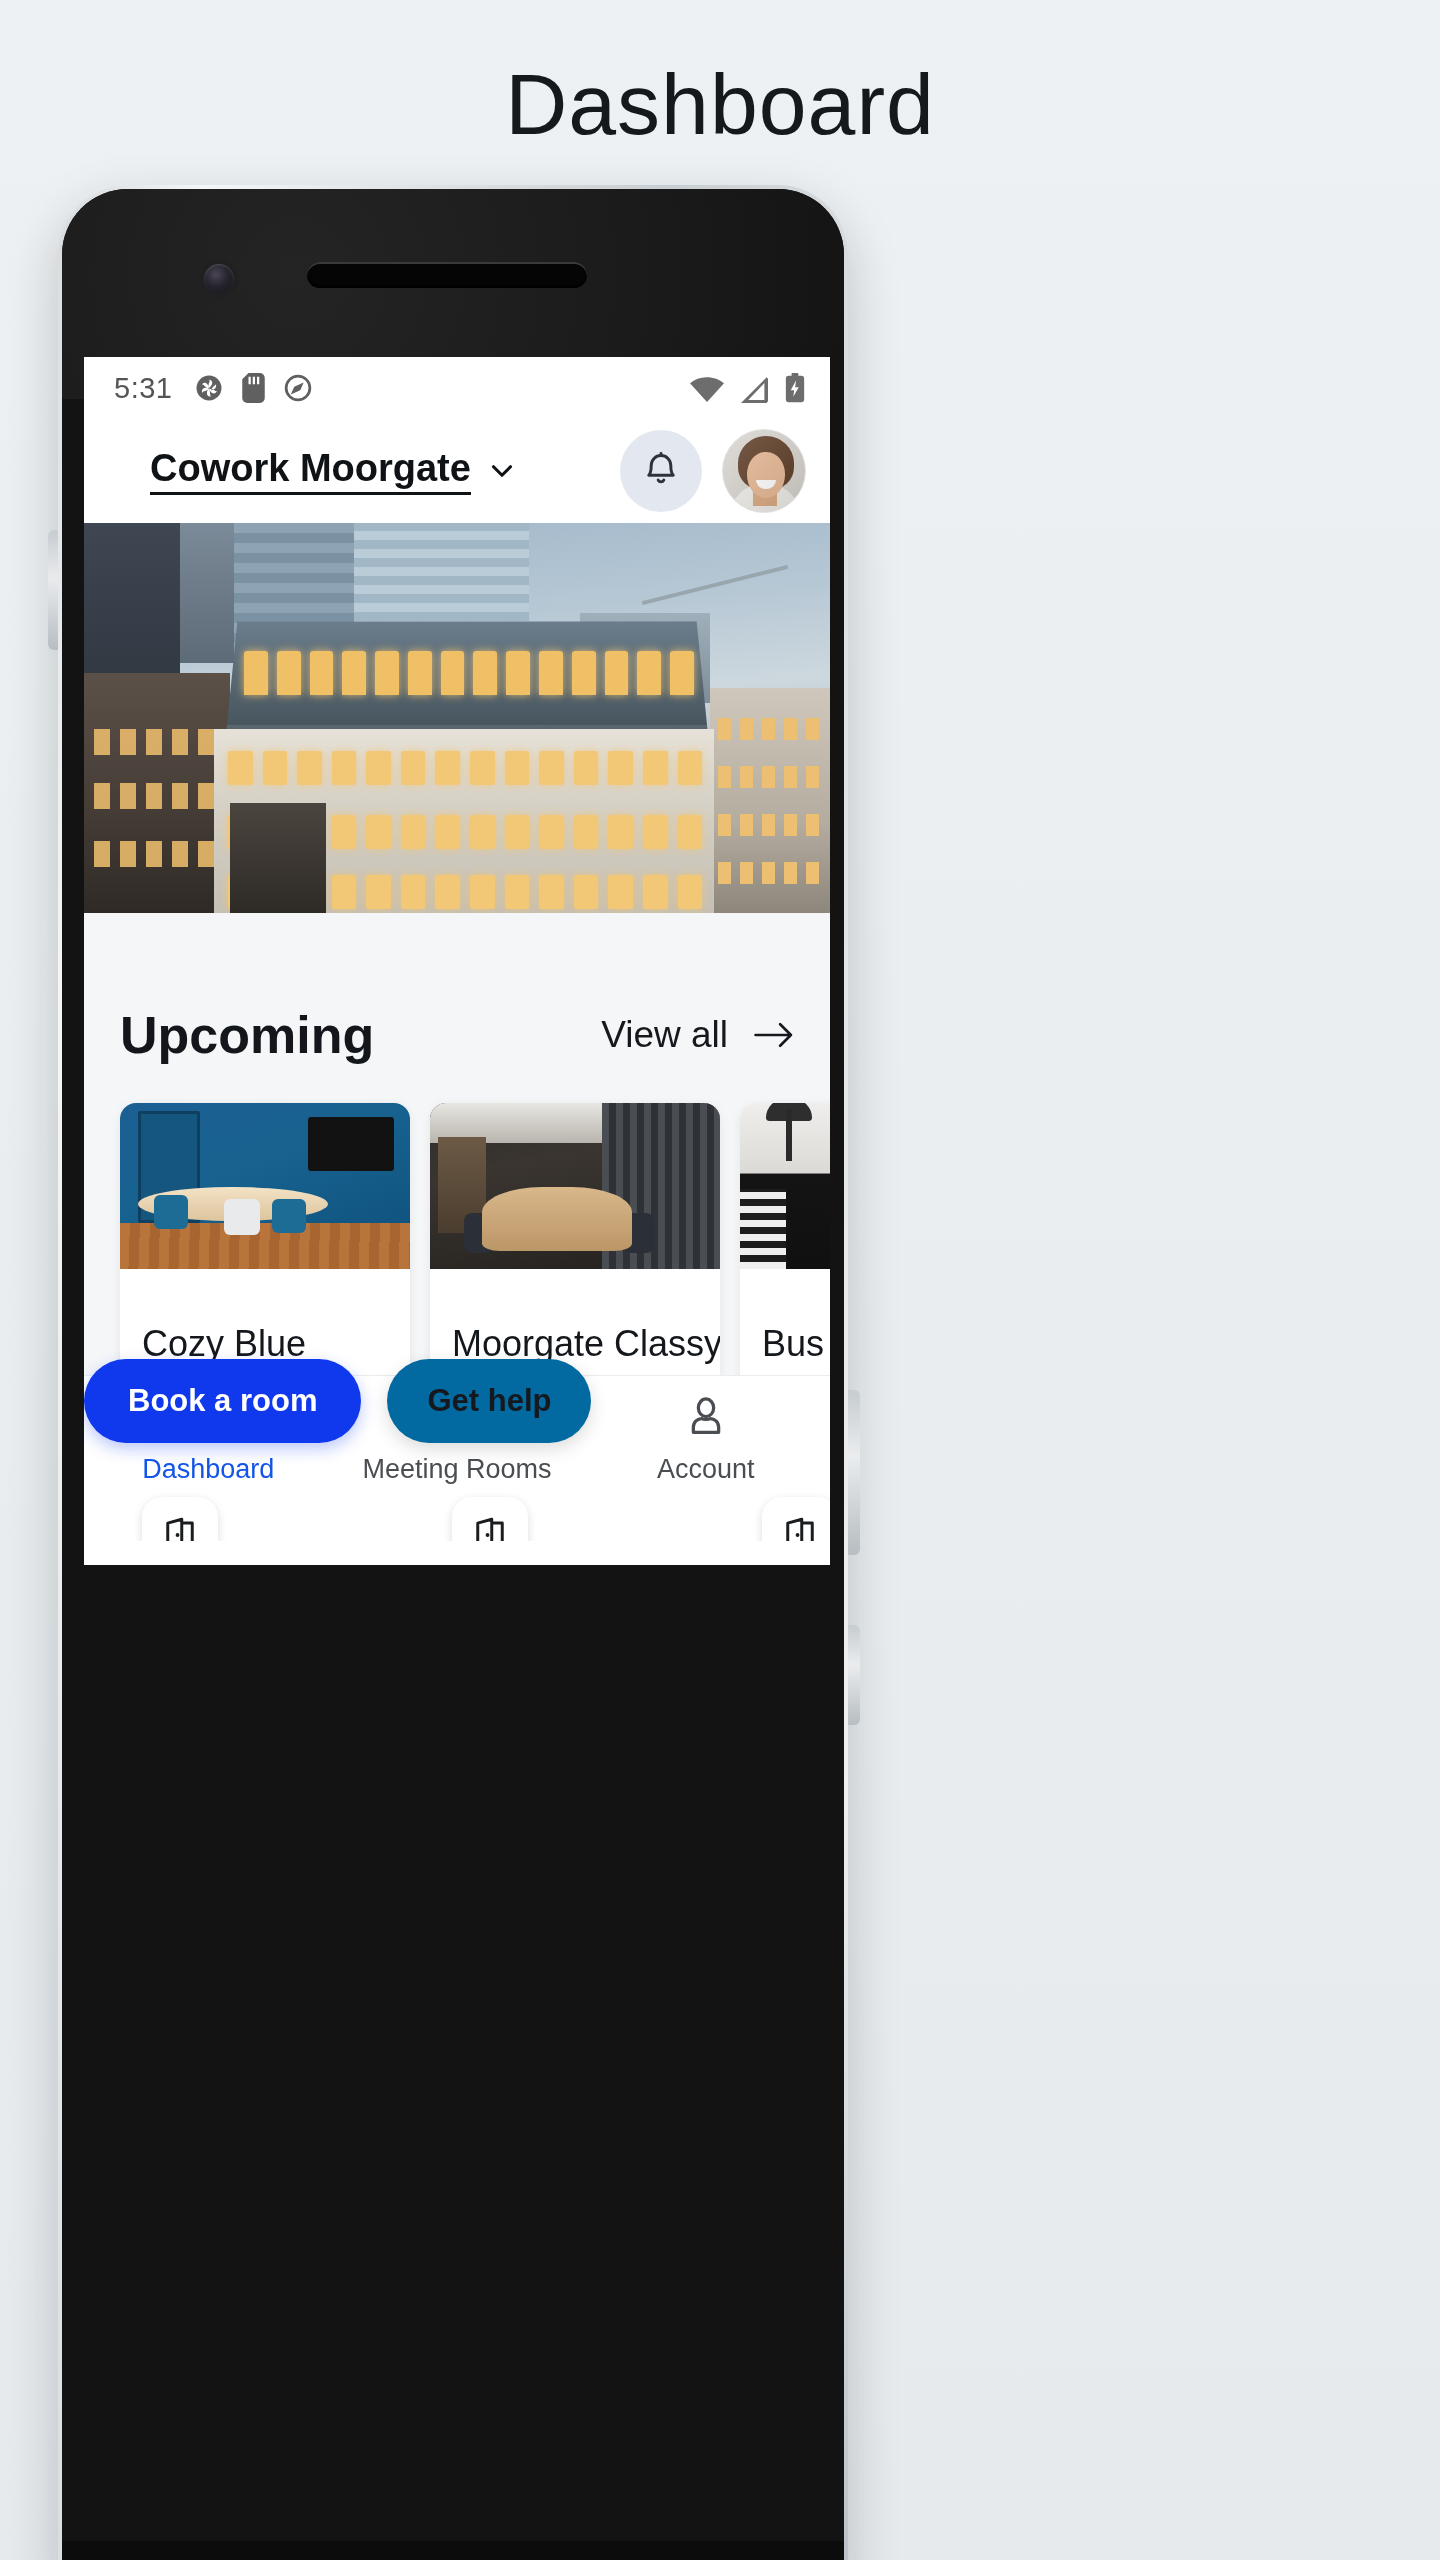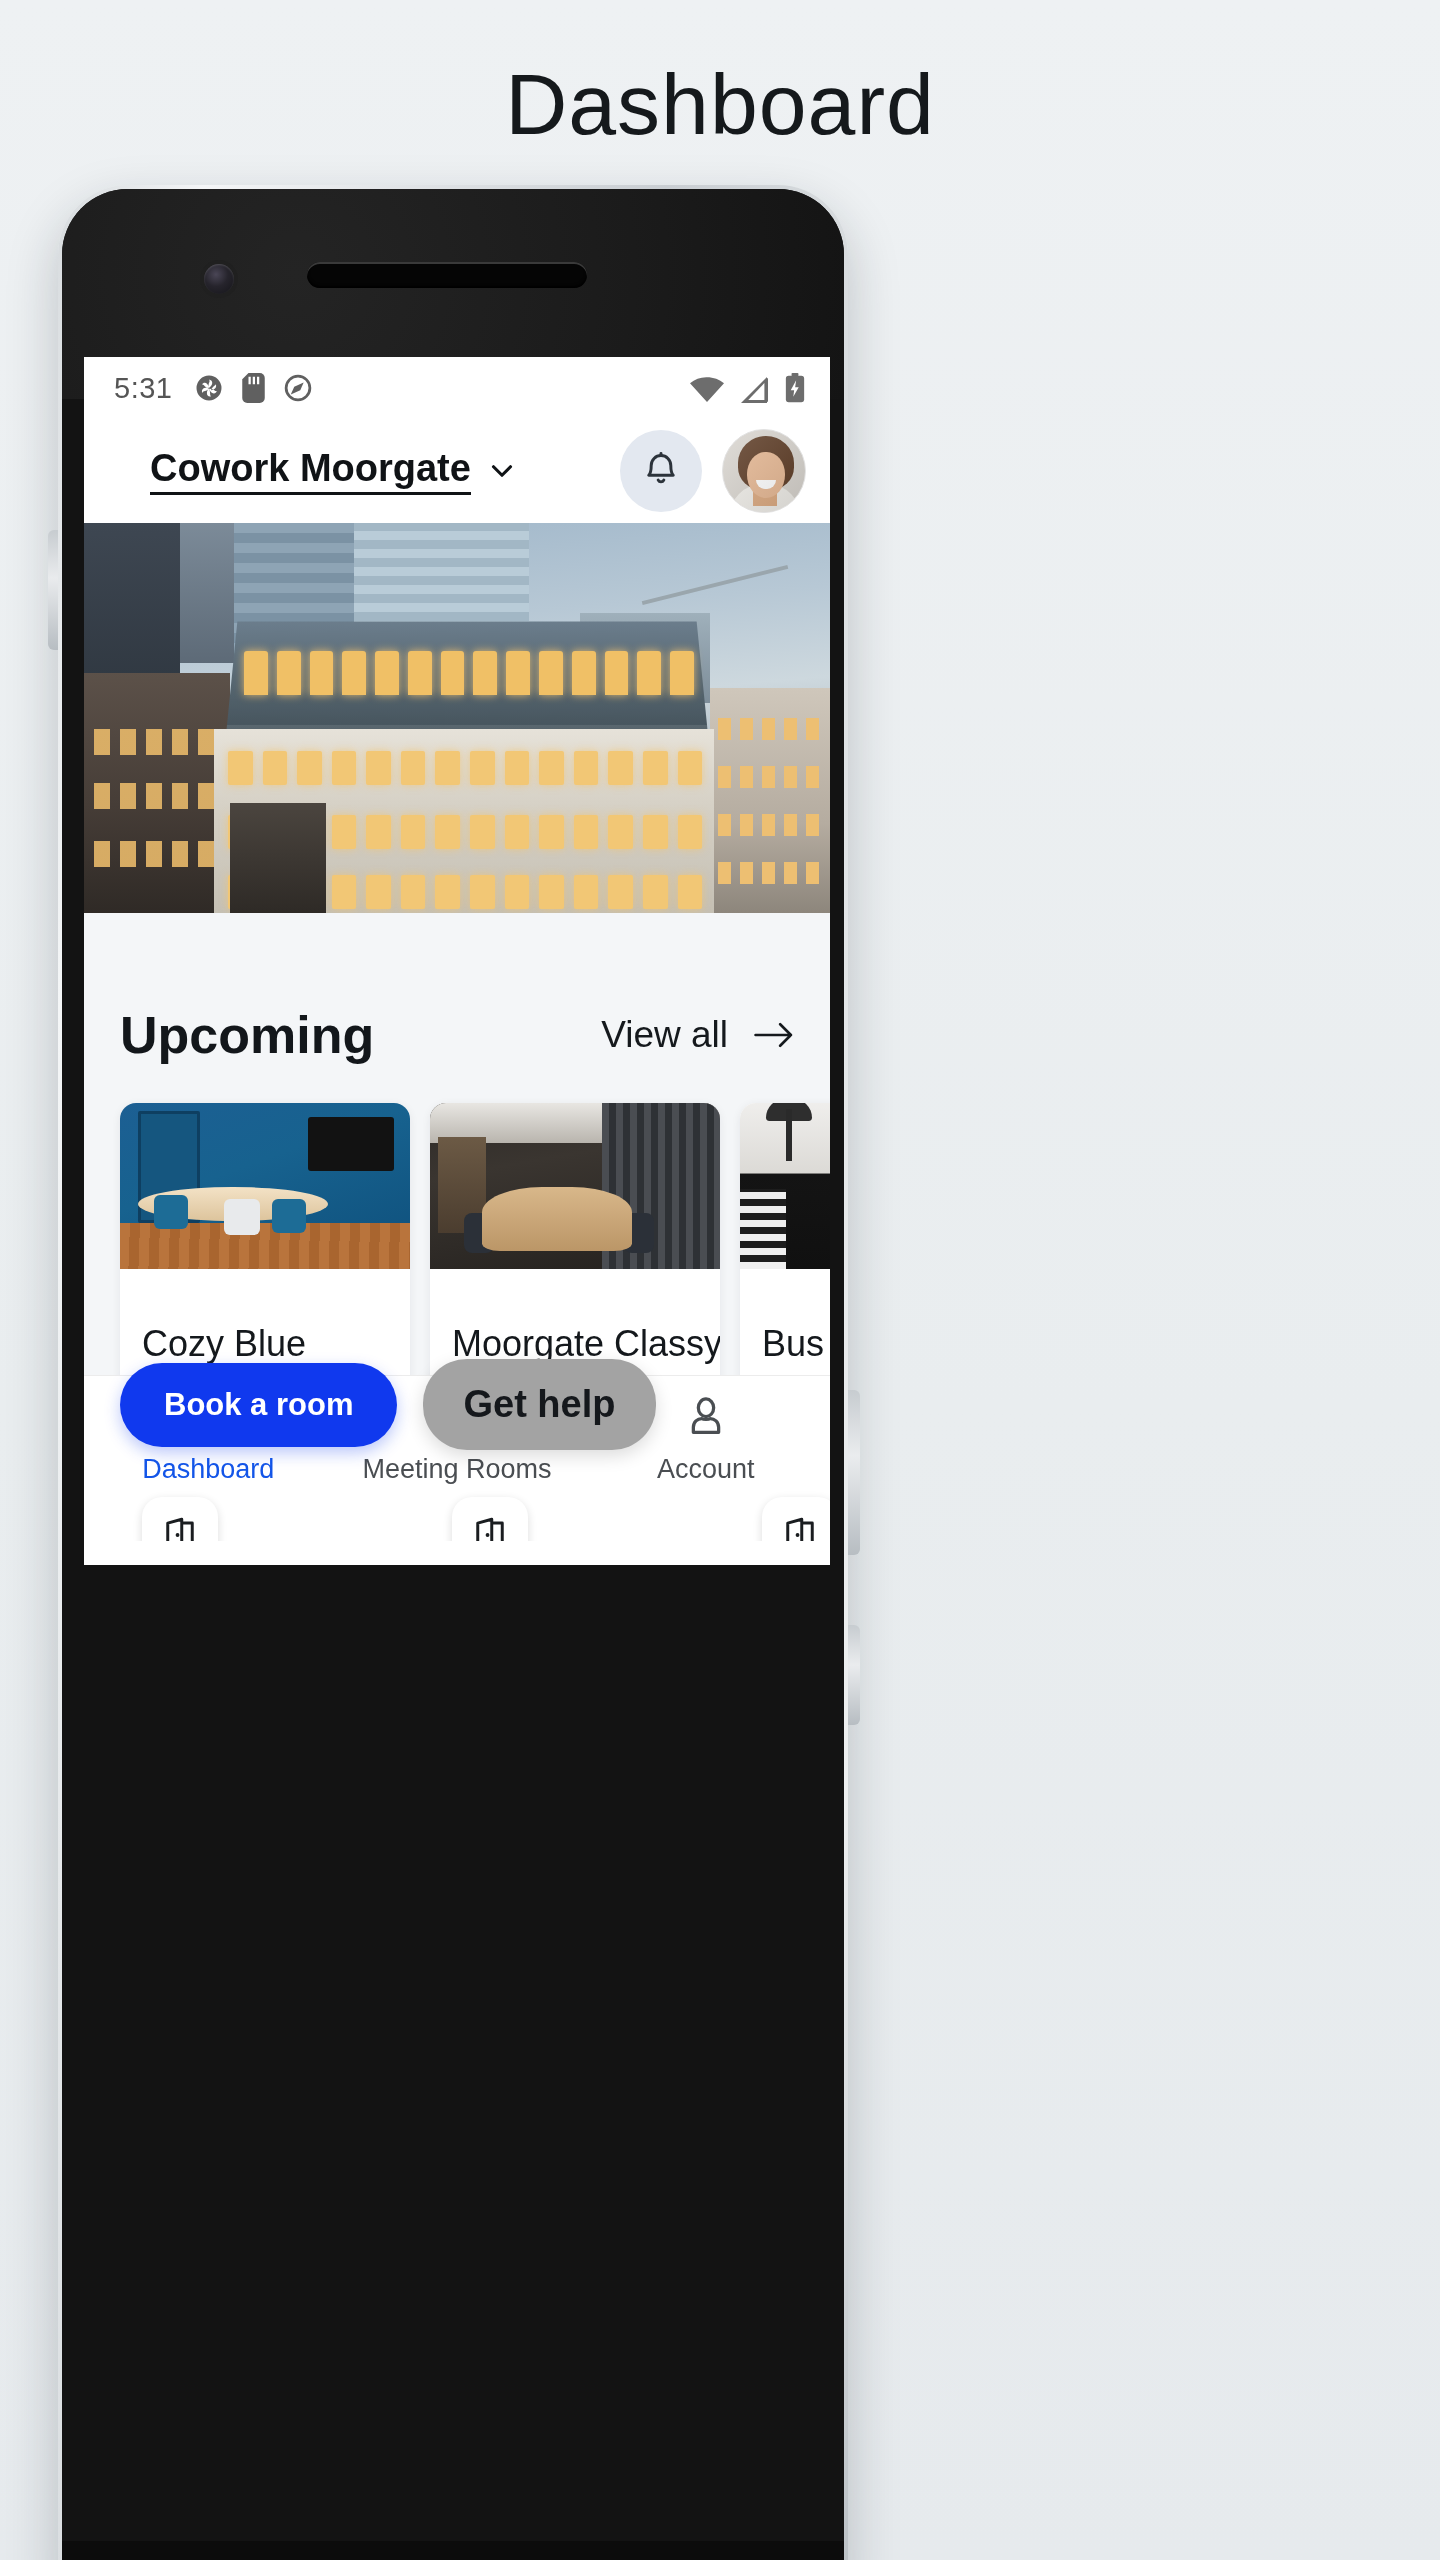--- a/index.html
+++ b/index.html
@@ -220,36 +220,36 @@
     position: absolute; left: 146px; bottom: 0; width: 96px; height: 110px;
     background: linear-gradient(180deg,#4b453f,#2e2a26);
   }
 
   
   .actions {
     position: absolute;
     left: 0; right: 0;
     top: 1002px;
     display: flex; align-items: center;
-    padding-left: 36px; gap: 26px;
+    gap: 26px;
     z-index: 5;
   }
   .btn-primary {
     background: #1039ee;
     color: #fff;
     font-size: 31px; font-weight: 700;
     border-radius: 44px;
     padding: 24px 44px;
     box-shadow: 0 6px 16px rgba(16,57,238,.28);
     white-space: nowrap;
   }
   .btn-secondary {
-    background: #a3a3a3;
+    background: #0369a1;
     color: #15181c;
-    font-size: 38px; font-weight: 700;
+    font-size: 31px; font-weight: 700;
     border-radius: 44px;
     padding: 24px 40px;
     box-shadow: 0 6px 18px rgba(0,0,0,.14);
     white-space: nowrap;
   }
 
   
   .content {
     background: #f4f6f8;
     height: 100%;

